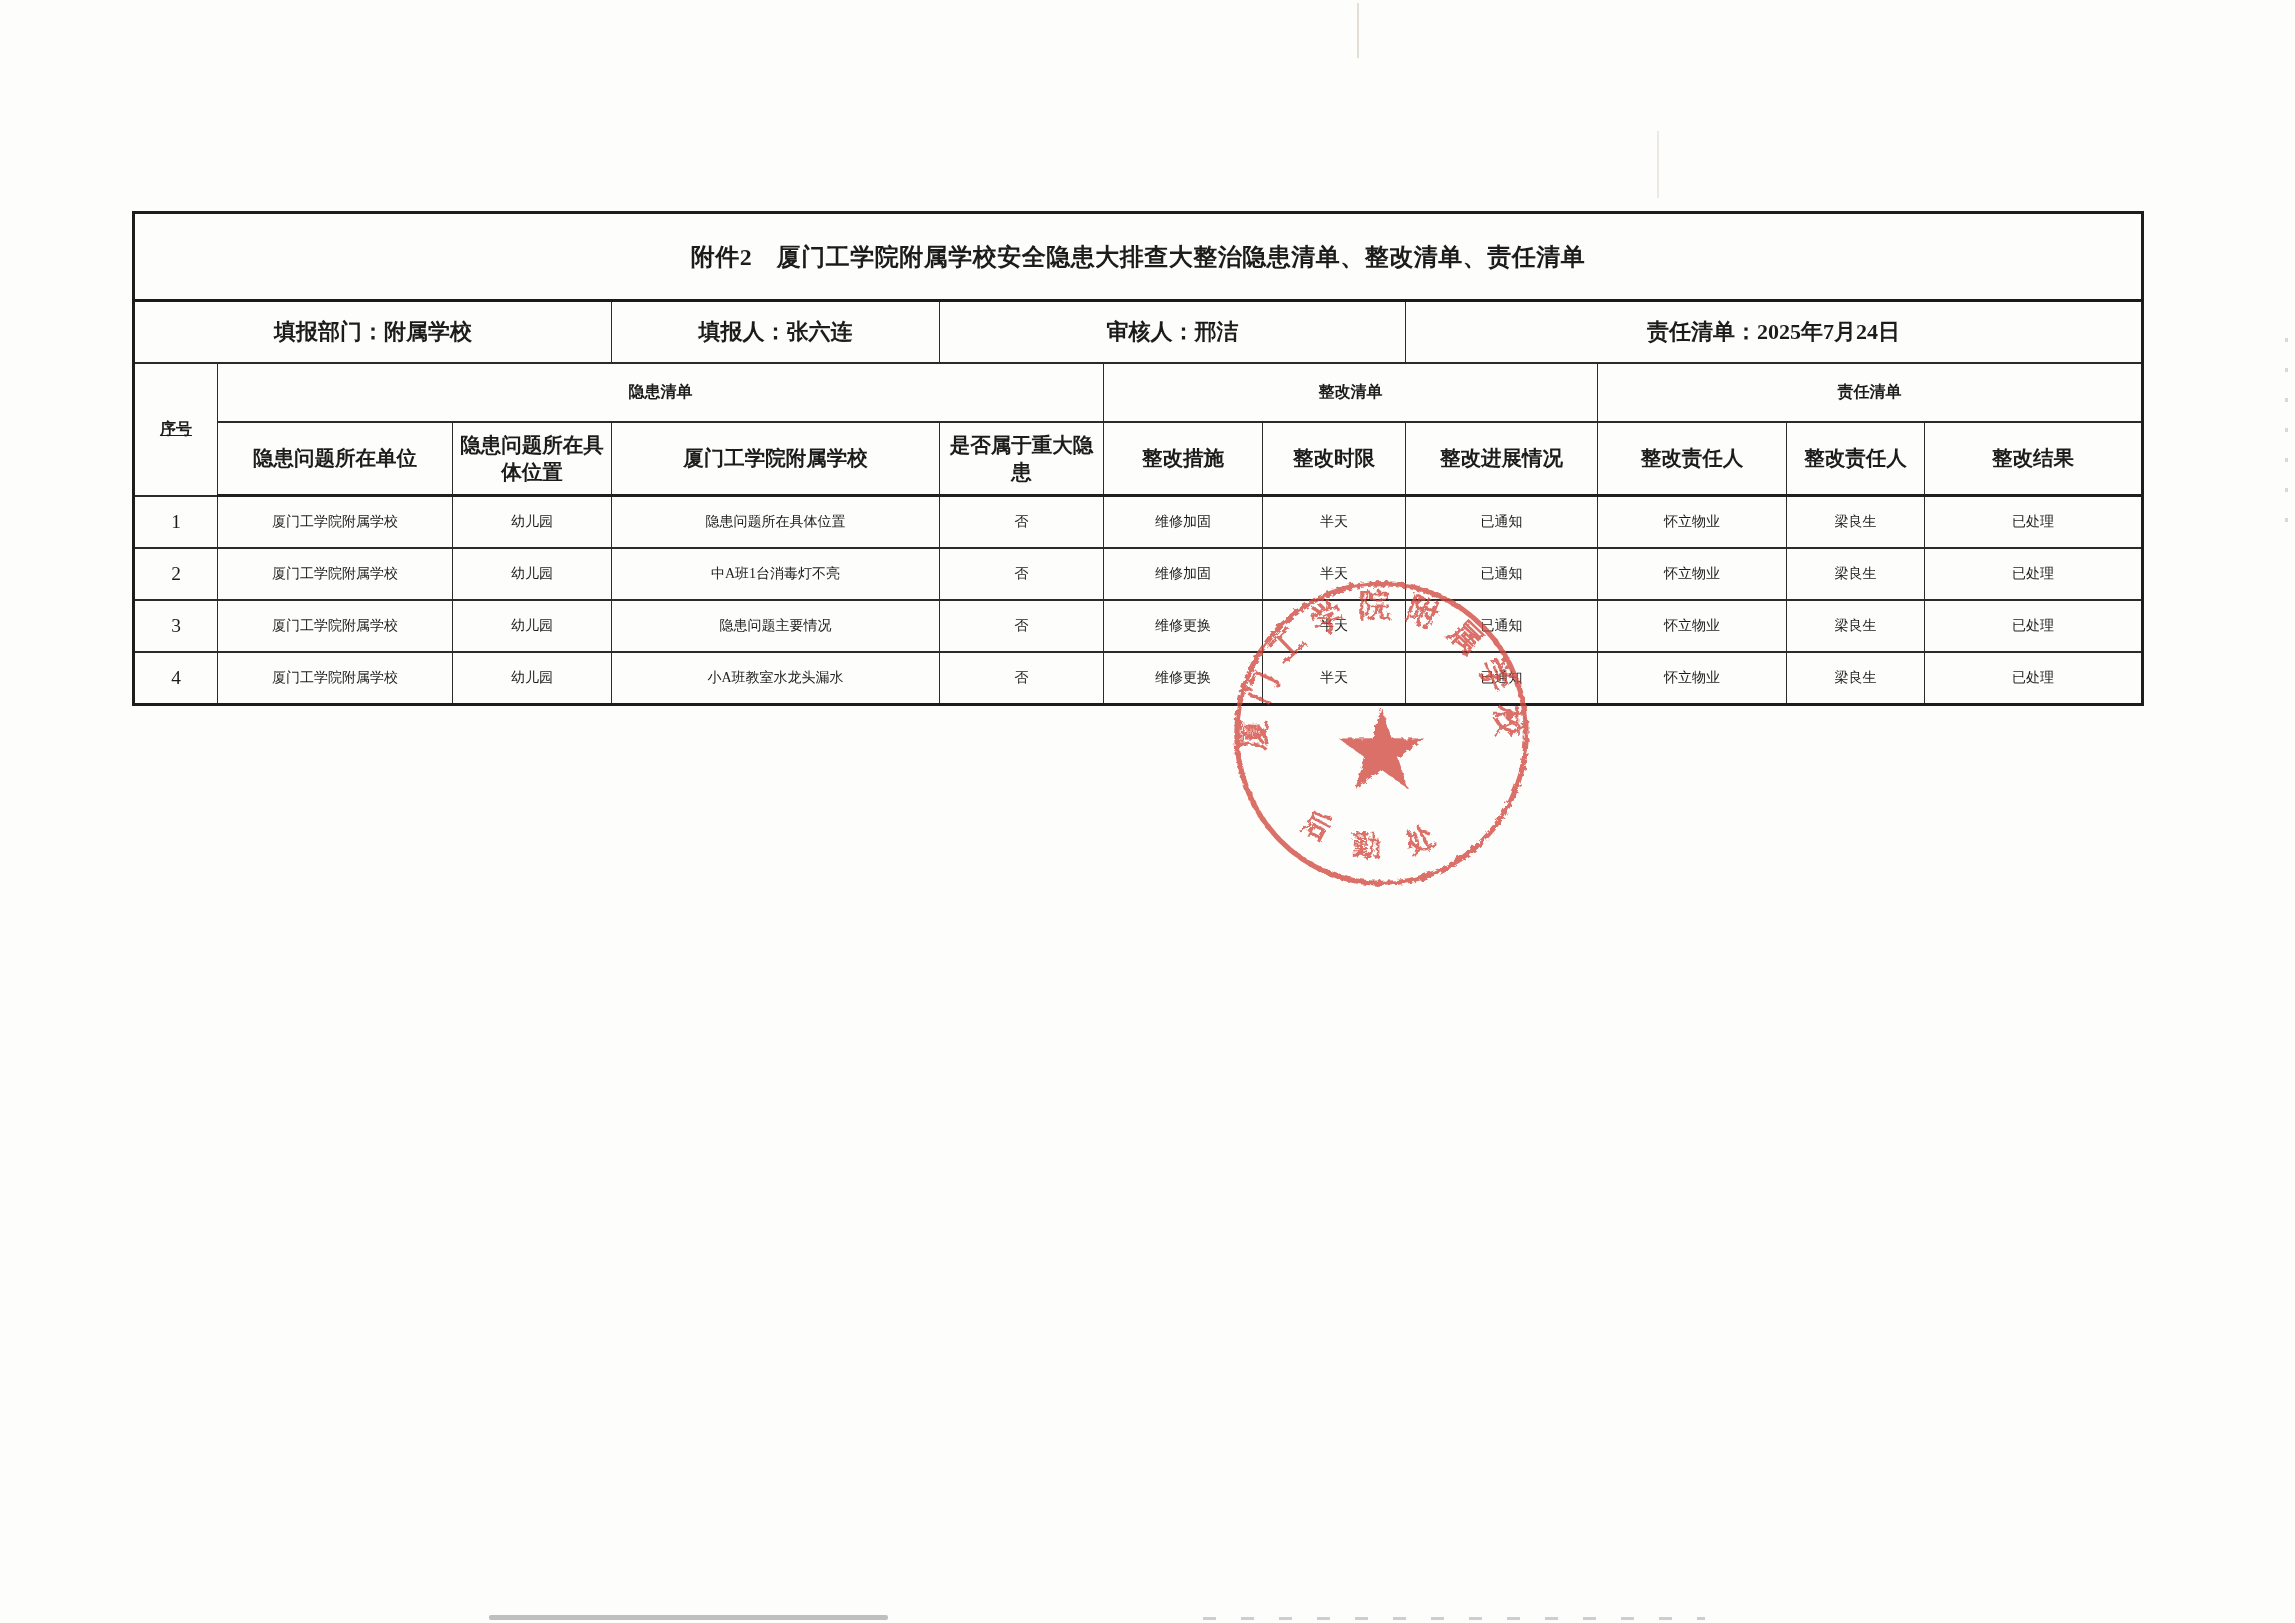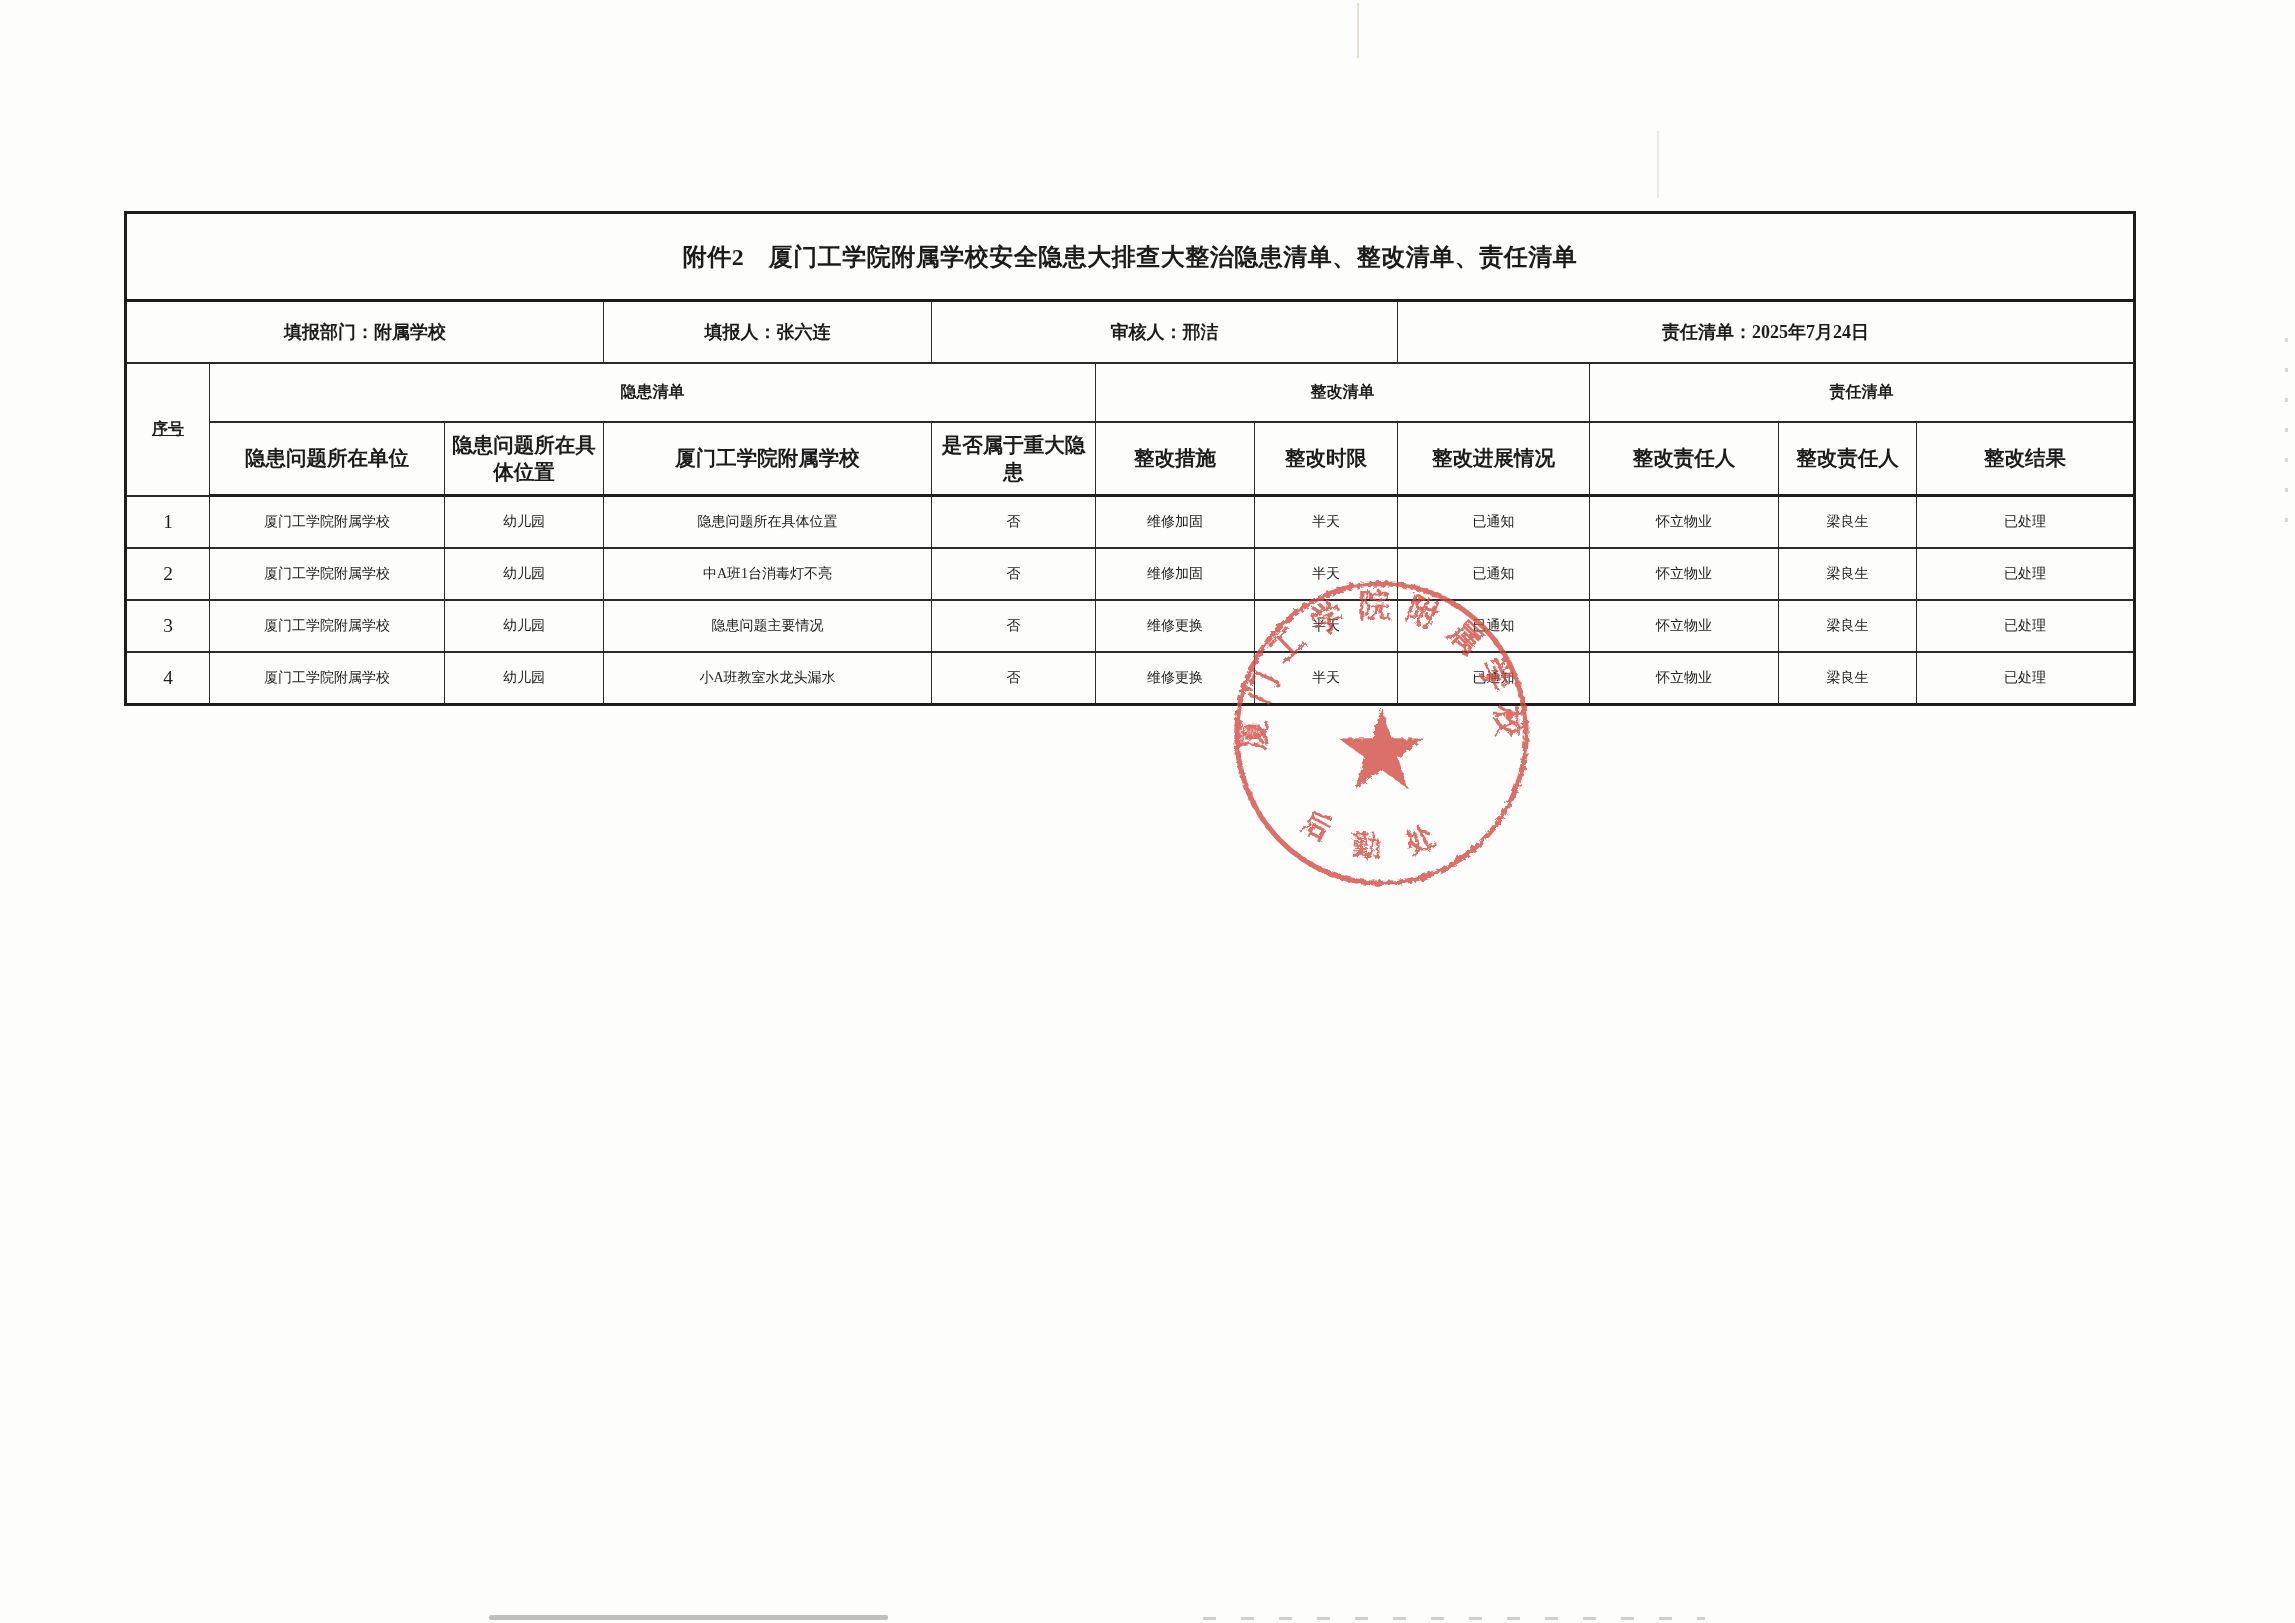--- a/index.html
+++ b/index.html
@@ -7,39 +7,39 @@
     width:2295px; height:1624px;
     position:relative;
     background:#fdfdfc;
     font-family:"Liberation Serif","DejaVu Serif",serif;
     color:#1c1c1c;
     overflow:hidden;
   }
 
   
   table.sheet {
-    position:absolute; left:124px; top:211px;
+    position:absolute; left:132px; top:211px;
     width:2009px;
     border-collapse:collapse;
     table-layout:fixed;
     border:3.1px solid #1d1d1d;
     background:transparent;
   }
   table.sheet td {
     border:1.5px solid #2b2b2b;
     border-top-width:2px; border-bottom-width:2px;
     text-align:center; vertical-align:middle;
     padding:0 4.1px;
     overflow:hidden;
   }
   tr.row-title td {
     height:85px; font-size:24px; font-weight:700;
     letter-spacing:0.5px; border-bottom:3.6px solid #1b1b1b;
   }
-  tr.row-info td  { height:60px; font-size:18px; font-weight:700; }
+  tr.row-info td  { height:60px; font-size:22px; font-weight:700; }
   tr.row-group td { height:57px; font-size:16px; font-weight:700; }
   tr.row-sub td   {
     height:71px; font-size:20.5px; font-weight:700;
     line-height:1.28; border-bottom:3.1px solid #1f1f1f; padding:0 5.1px;
   }
   td.serial-head  { font-size:22px; font-weight:700;text-decoration:underline; }
   tr.row-data td  { height:50px;  font-size:14px; font-weight:400; border-bottom-width:2.6px; }
   tr.row-data td:first-child { font-size:19.4px; }
 
   

